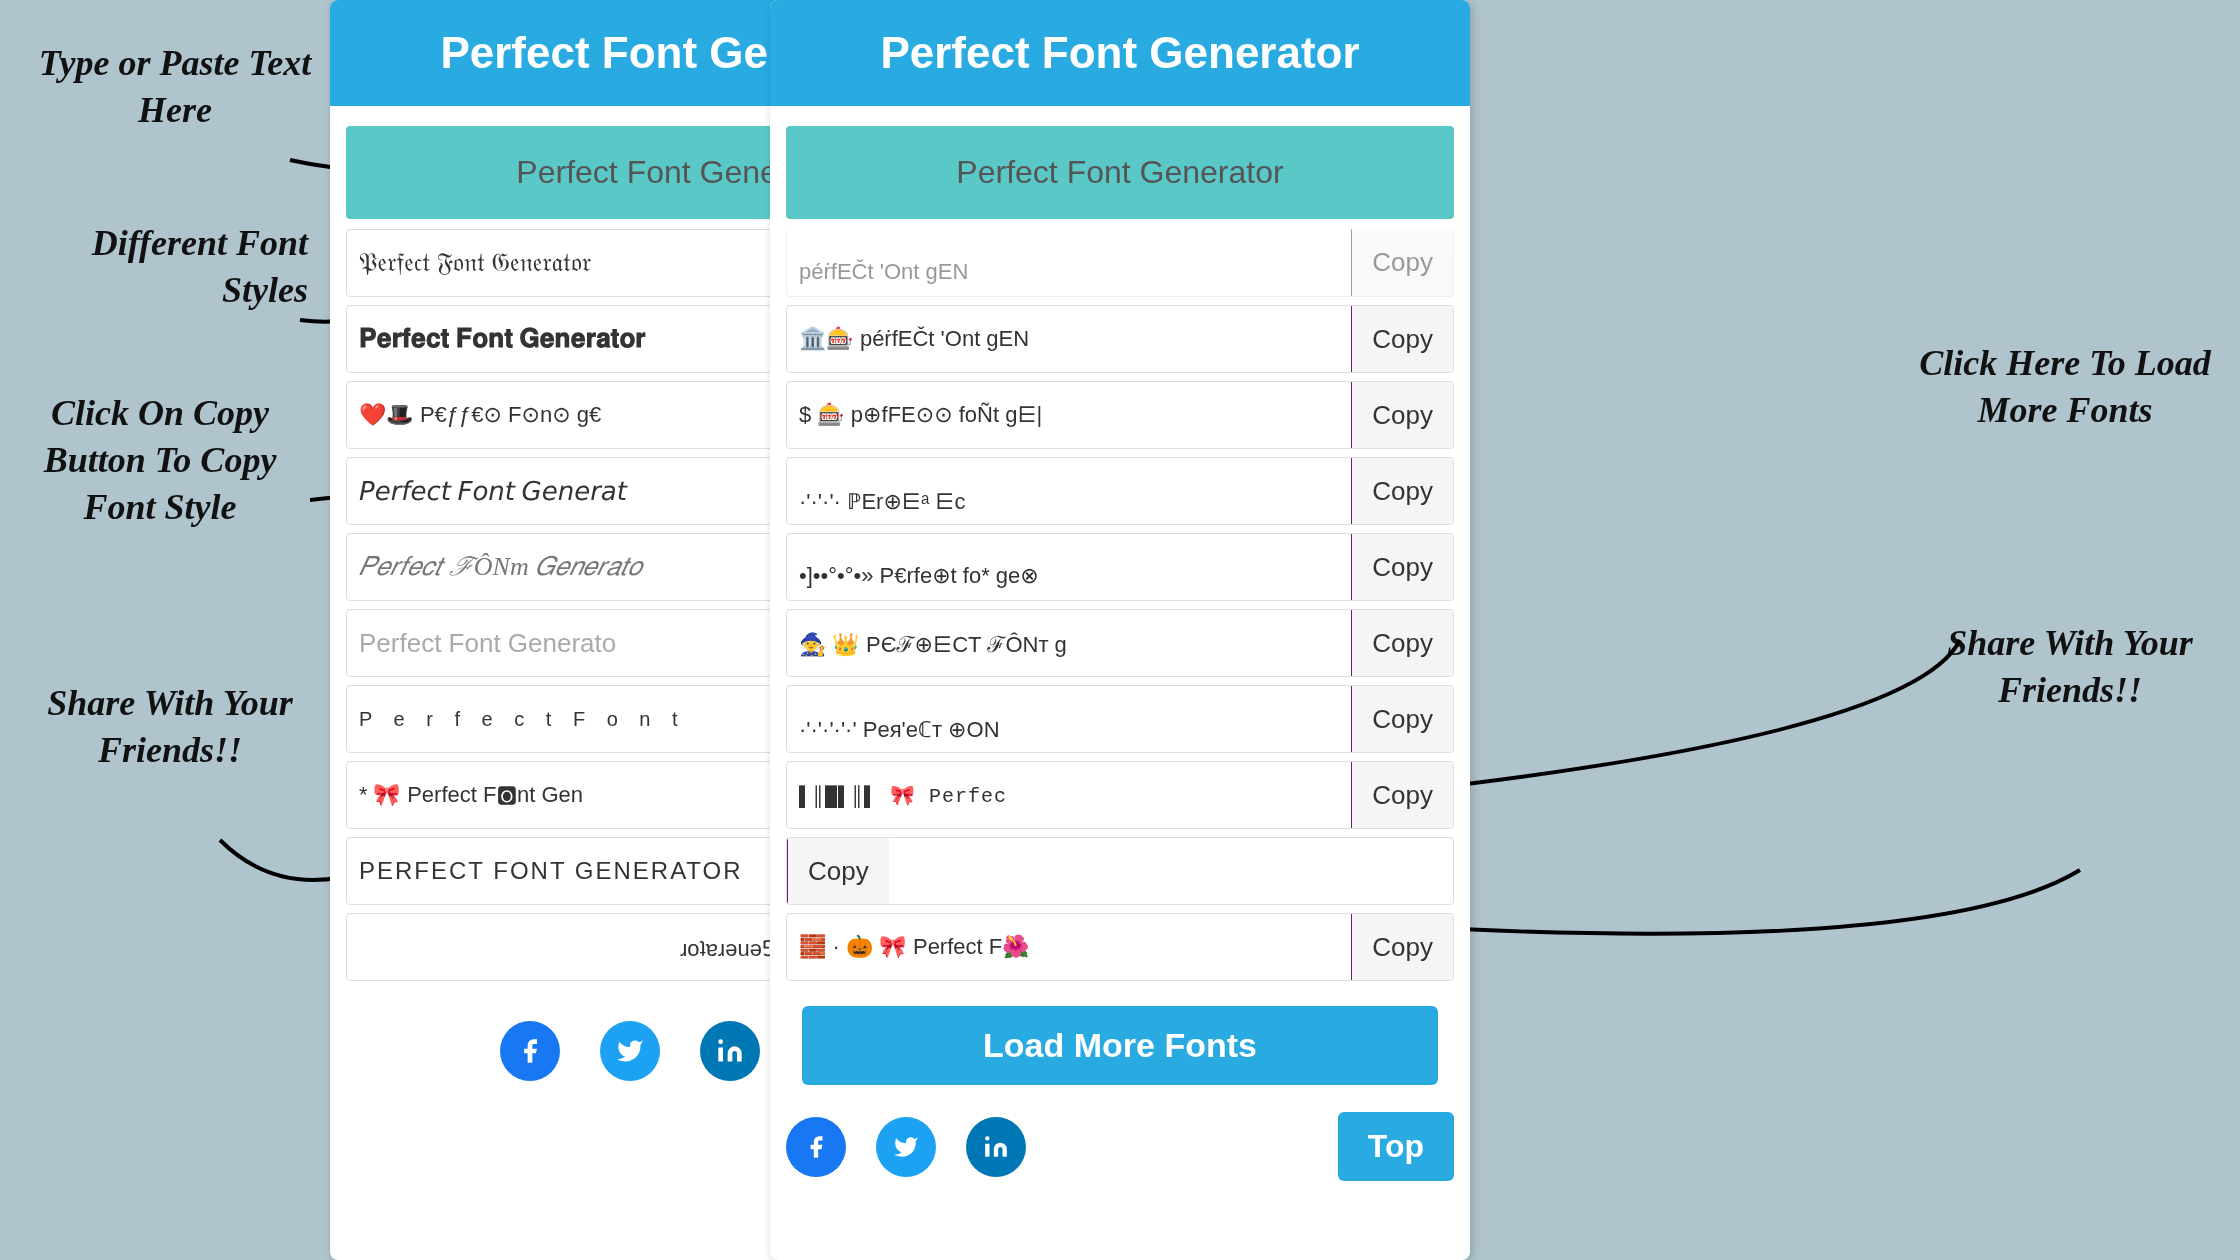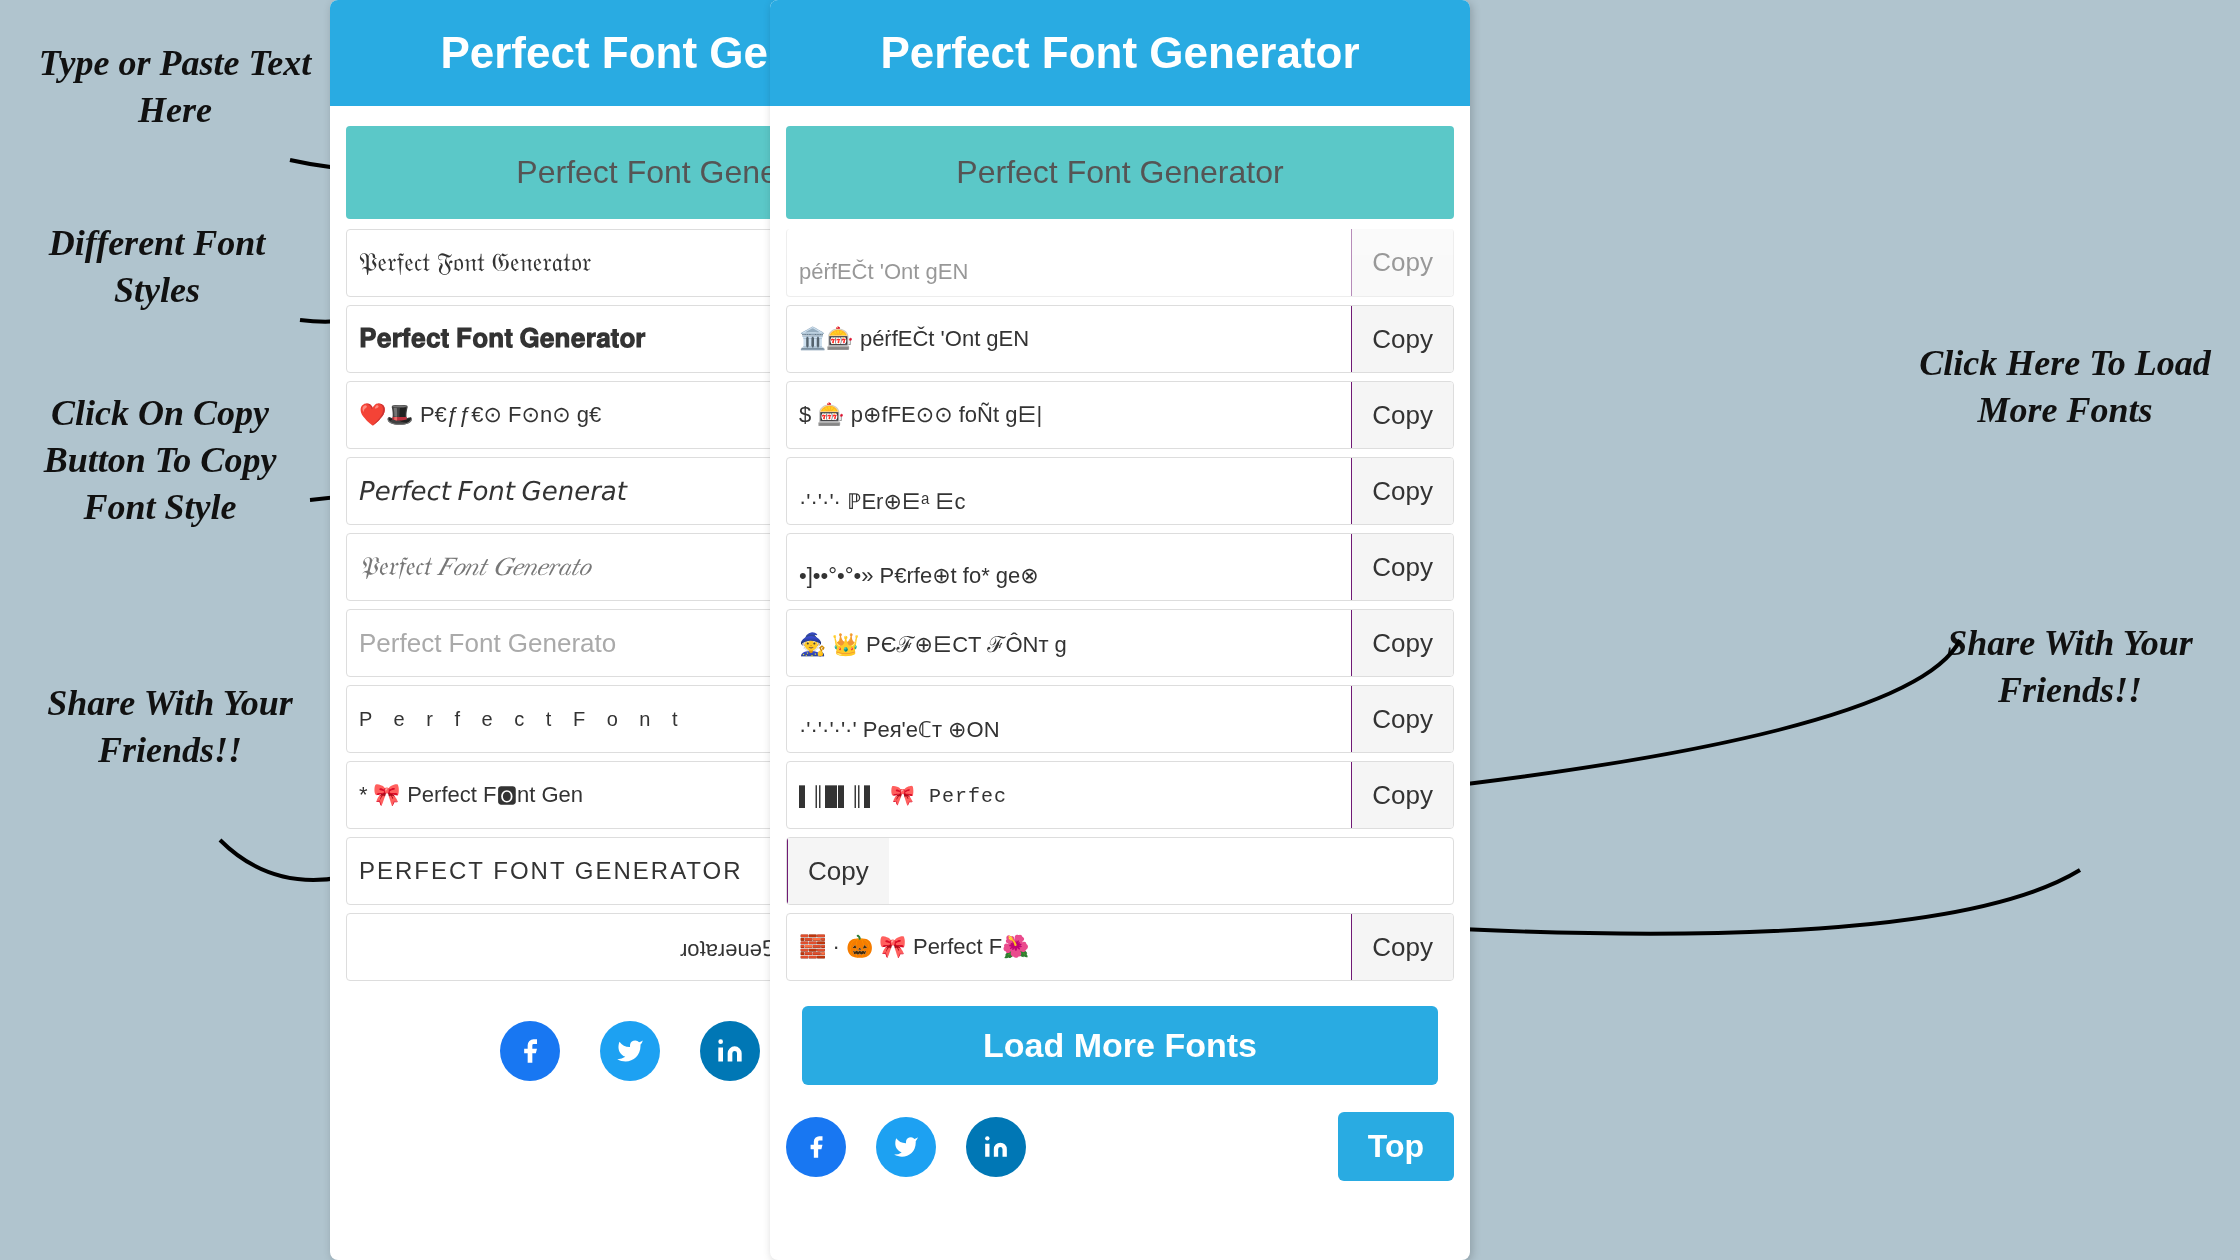--- a/index.html
+++ b/index.html
@@ -182,21 +182,21 @@
     .font-emoji { font-size: 22px; }
     .font-uppercase { text-transform: uppercase; letter-spacing: 2px; font-size: 24px; }
     .font-barcode { font-family: 'Courier New', monospace; letter-spacing: 1px; font-size: 20px; }
   </style>
 </head>
 <body>
 
 <div class="annotation" style="left:30px; top:40px; width:290px;">Type or Paste Text
 Here</div>
 
-<div class="annotation" style="left:12px; top:220px; width:290px;">Different Font
+<div class="annotation" style="left:18px; top:220px; width:290px;text-align:right;">Different Font
 Styles</div>
 
 <div class="annotation" style="left:5px; top:390px; width:310px;">Click On Copy
 Button To Copy
 Font Style</div>
 
 <div class="annotation" style="left:30px; top:680px; width:280px;">Share With
 Your
 Friends!!</div>
 
@@ -254,21 +254,21 @@
       <span class="font-text font-emoji">❤️🎩 P€ƒƒ€⊙ F⊙n⊙ g€</span>
       <button class="copy-btn">Copy</button>
     </div>
 
     <div class="font-row">
       <span class="font-text font-italic" style="font-family: Georgia, serif;">𝘗𝘦𝘳𝘧𝘦𝘤𝘵 𝘍𝘰𝘯𝘵 𝘎𝘦𝘯𝘦𝘳𝘢𝘵</span>
       <button class="copy-btn">Copy</button>
     </div>
 
     <div class="font-row">
-      <span class="font-text" style="font-style:italic; font-family: Georgia, serif; color:#777;">𝔓𝔢𝔯𝔣𝔢𝔠𝔱 𝐹𝑜𝑛𝑡 𝐺𝑒𝑛𝑒𝑟𝑎𝑡𝑜</span>
+      <span class="font-text" style="font-style:italic; font-family: Georgia, serif; color:#777;">𝑃𝑒𝑟𝑓𝑒𝑐𝑡 ℱÔNт 𝐺𝑒𝑛𝑒𝑟𝑎𝑡𝑜</span>
       <button class="copy-btn">Copy</button>
     </div>
 
     <div class="font-row">
       <span class="font-text" style="color:#aaa;">Perfect Font Generato</span>
       <button class="copy-btn">Copy</button>
     </div>
 
     <div class="font-row">
       <span class="font-text font-spaced">P e r f e c t  F o n t</span>

